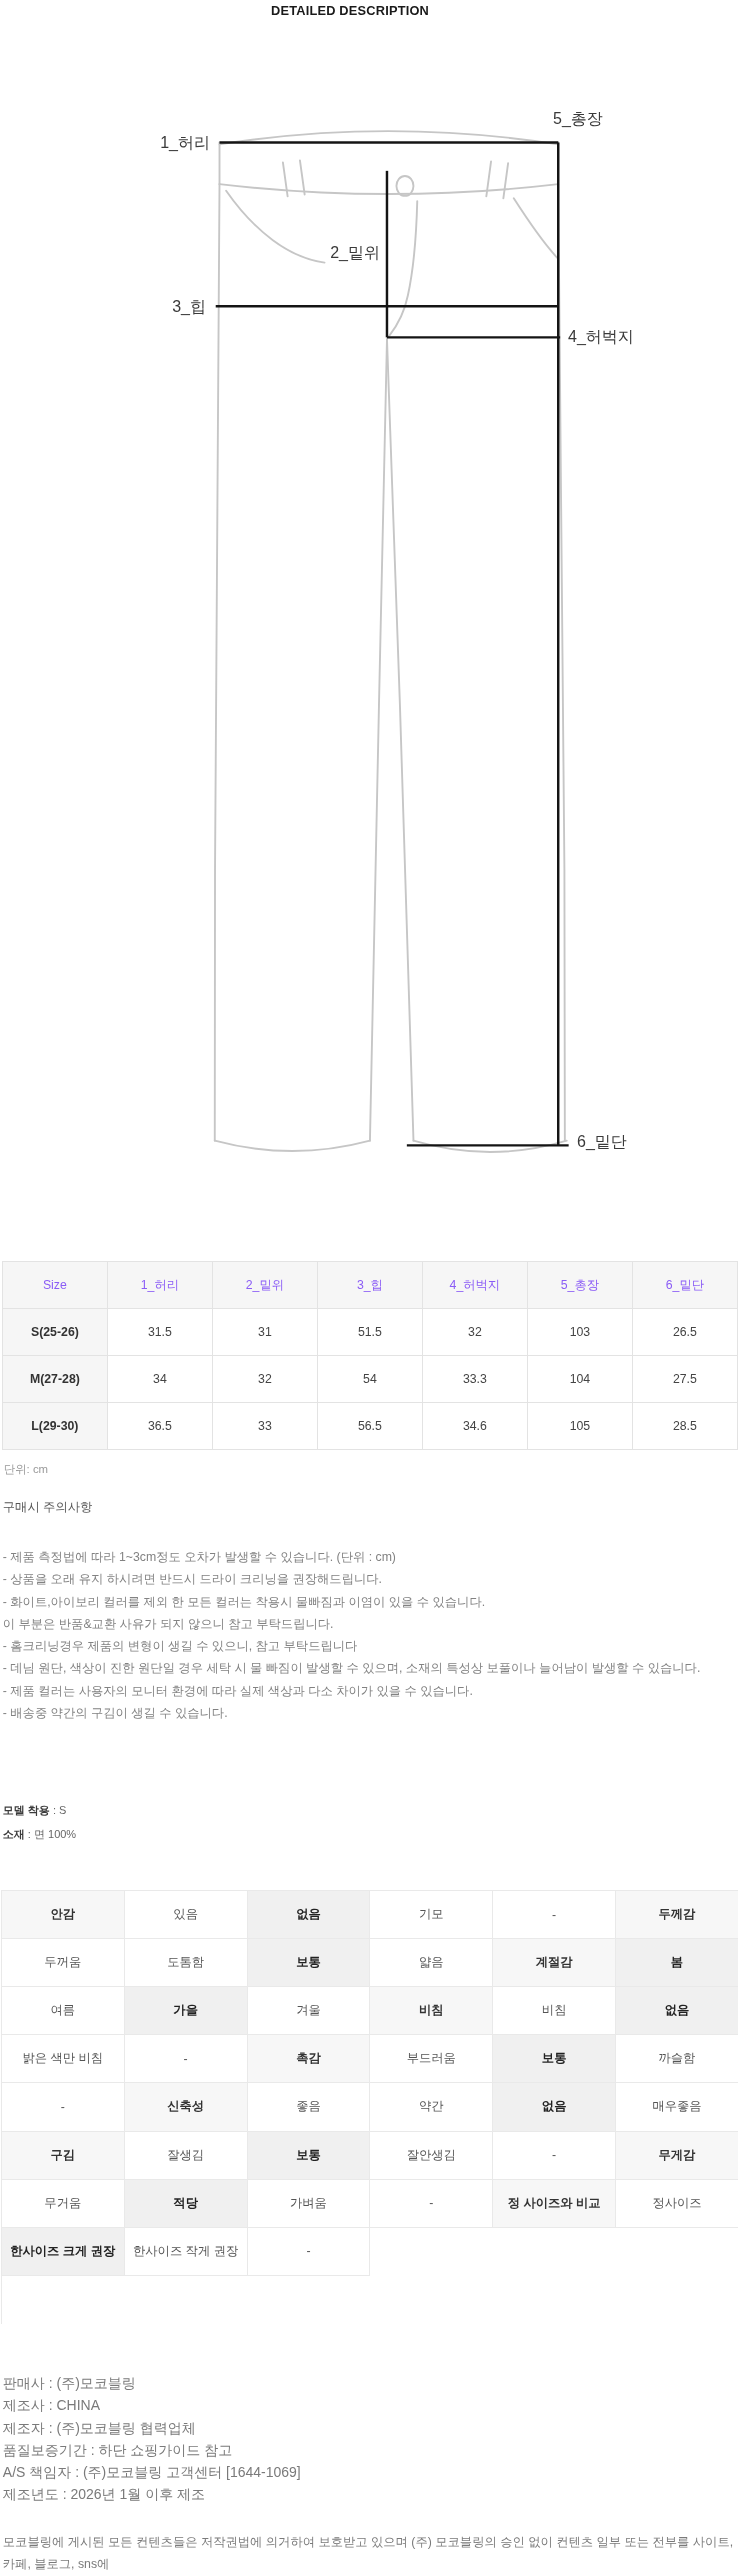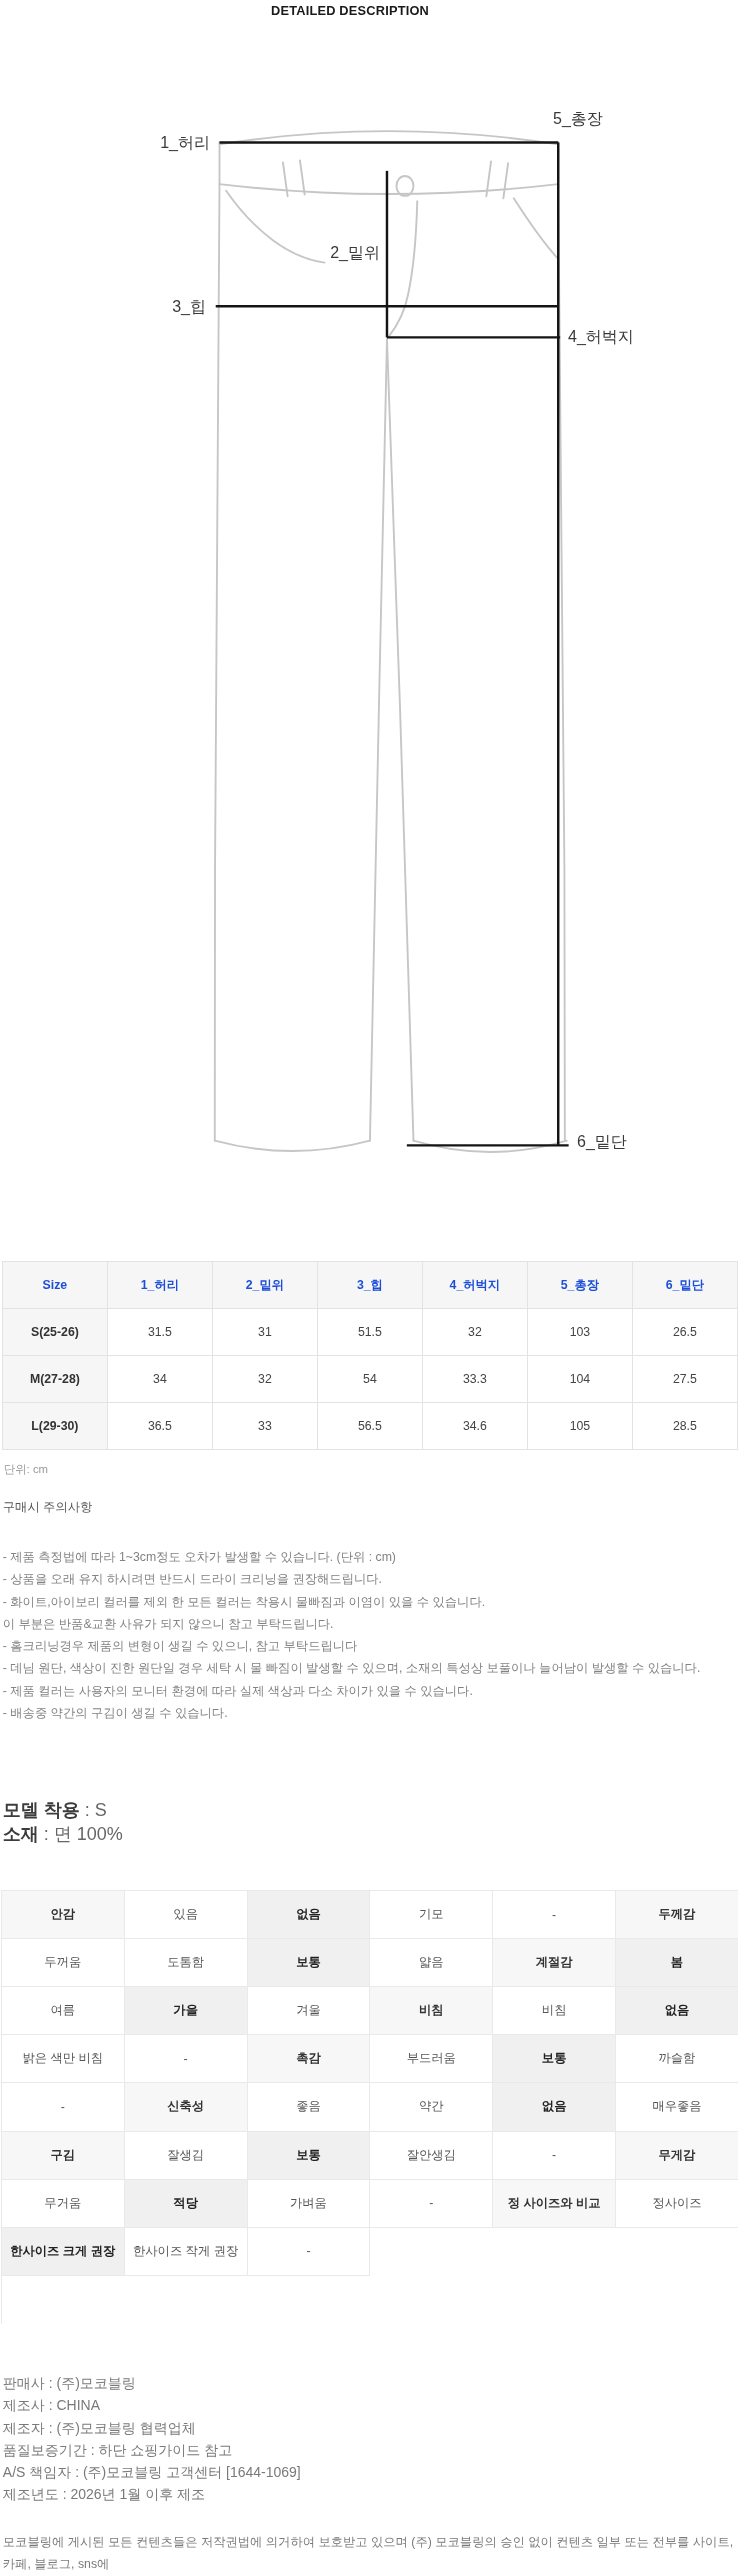--- a/index.html
+++ b/index.html
@@ -15,28 +15,28 @@
   .dlabel{font-size:16px;color:#3a3a3a;white-space:nowrap;}
   .dlabel.r{text-align:right;}
 
   
   #size-table{top:1261px;left:1.9px;width:735px;display:grid;
               grid-template-columns:repeat(7,1fr);grid-auto-rows:47px;
               border-top:0.9px solid #e3e3e3;border-left:0.9px solid #e3e3e3;
               font-size:12.3px;color:#444;}
   #size-table .cell{border-right:0.9px solid #e3e3e3;border-bottom:0.9px solid #e3e3e3;
               display:flex;align-items:center;justify-content:center;background:#fff;}
-  #size-table .hd{background:#f6f6f6;font-weight:bold;color:#1d4ed8;}
+  #size-table .hd{background:#f6f6f6;font-weight:normal;color:#8b5cf6;}
   #size-table .szc{background:#f6f6f6;font-weight:bold;color:#333;}
 
   
   #unit-note{top:1462px;left:3.8px;font-size:11.4px;color:#999;}
   #notice-heading{top:1499px;left:2.8px;font-size:12.3px;color:#555;}
   #notice-list{top:1546px;left:2.8px;font-size:12.3px;color:#828282;line-height:22.3px;width:733px;}
-  #model-info{top:1798px;left:2.8px;font-size:18px;line-height:24px;color:#666;}
+  #model-info{top:1798px;left:2.8px;font-size:11px;line-height:24px;color:#666;}
   #model-info b{color:#3c3c3c;font-weight:bold;}
 
   
   #fabric-table{top:1890px;left:0.9px;width:737px;height:433px;display:grid;
                 grid-template-columns:repeat(6,1fr);grid-template-rows:repeat(9,1fr);
                 border-top:0.9px solid #e9e9e9;border-left:0.9px solid #e9e9e9;
                 font-size:12.3px;color:#555;}
   #fabric-table .cell{border-right:0.9px solid #e9e9e9;border-bottom:0.9px solid #e9e9e9;
                 display:flex;align-items:center;justify-content:center;background:#fff;
                 text-align:center;}

